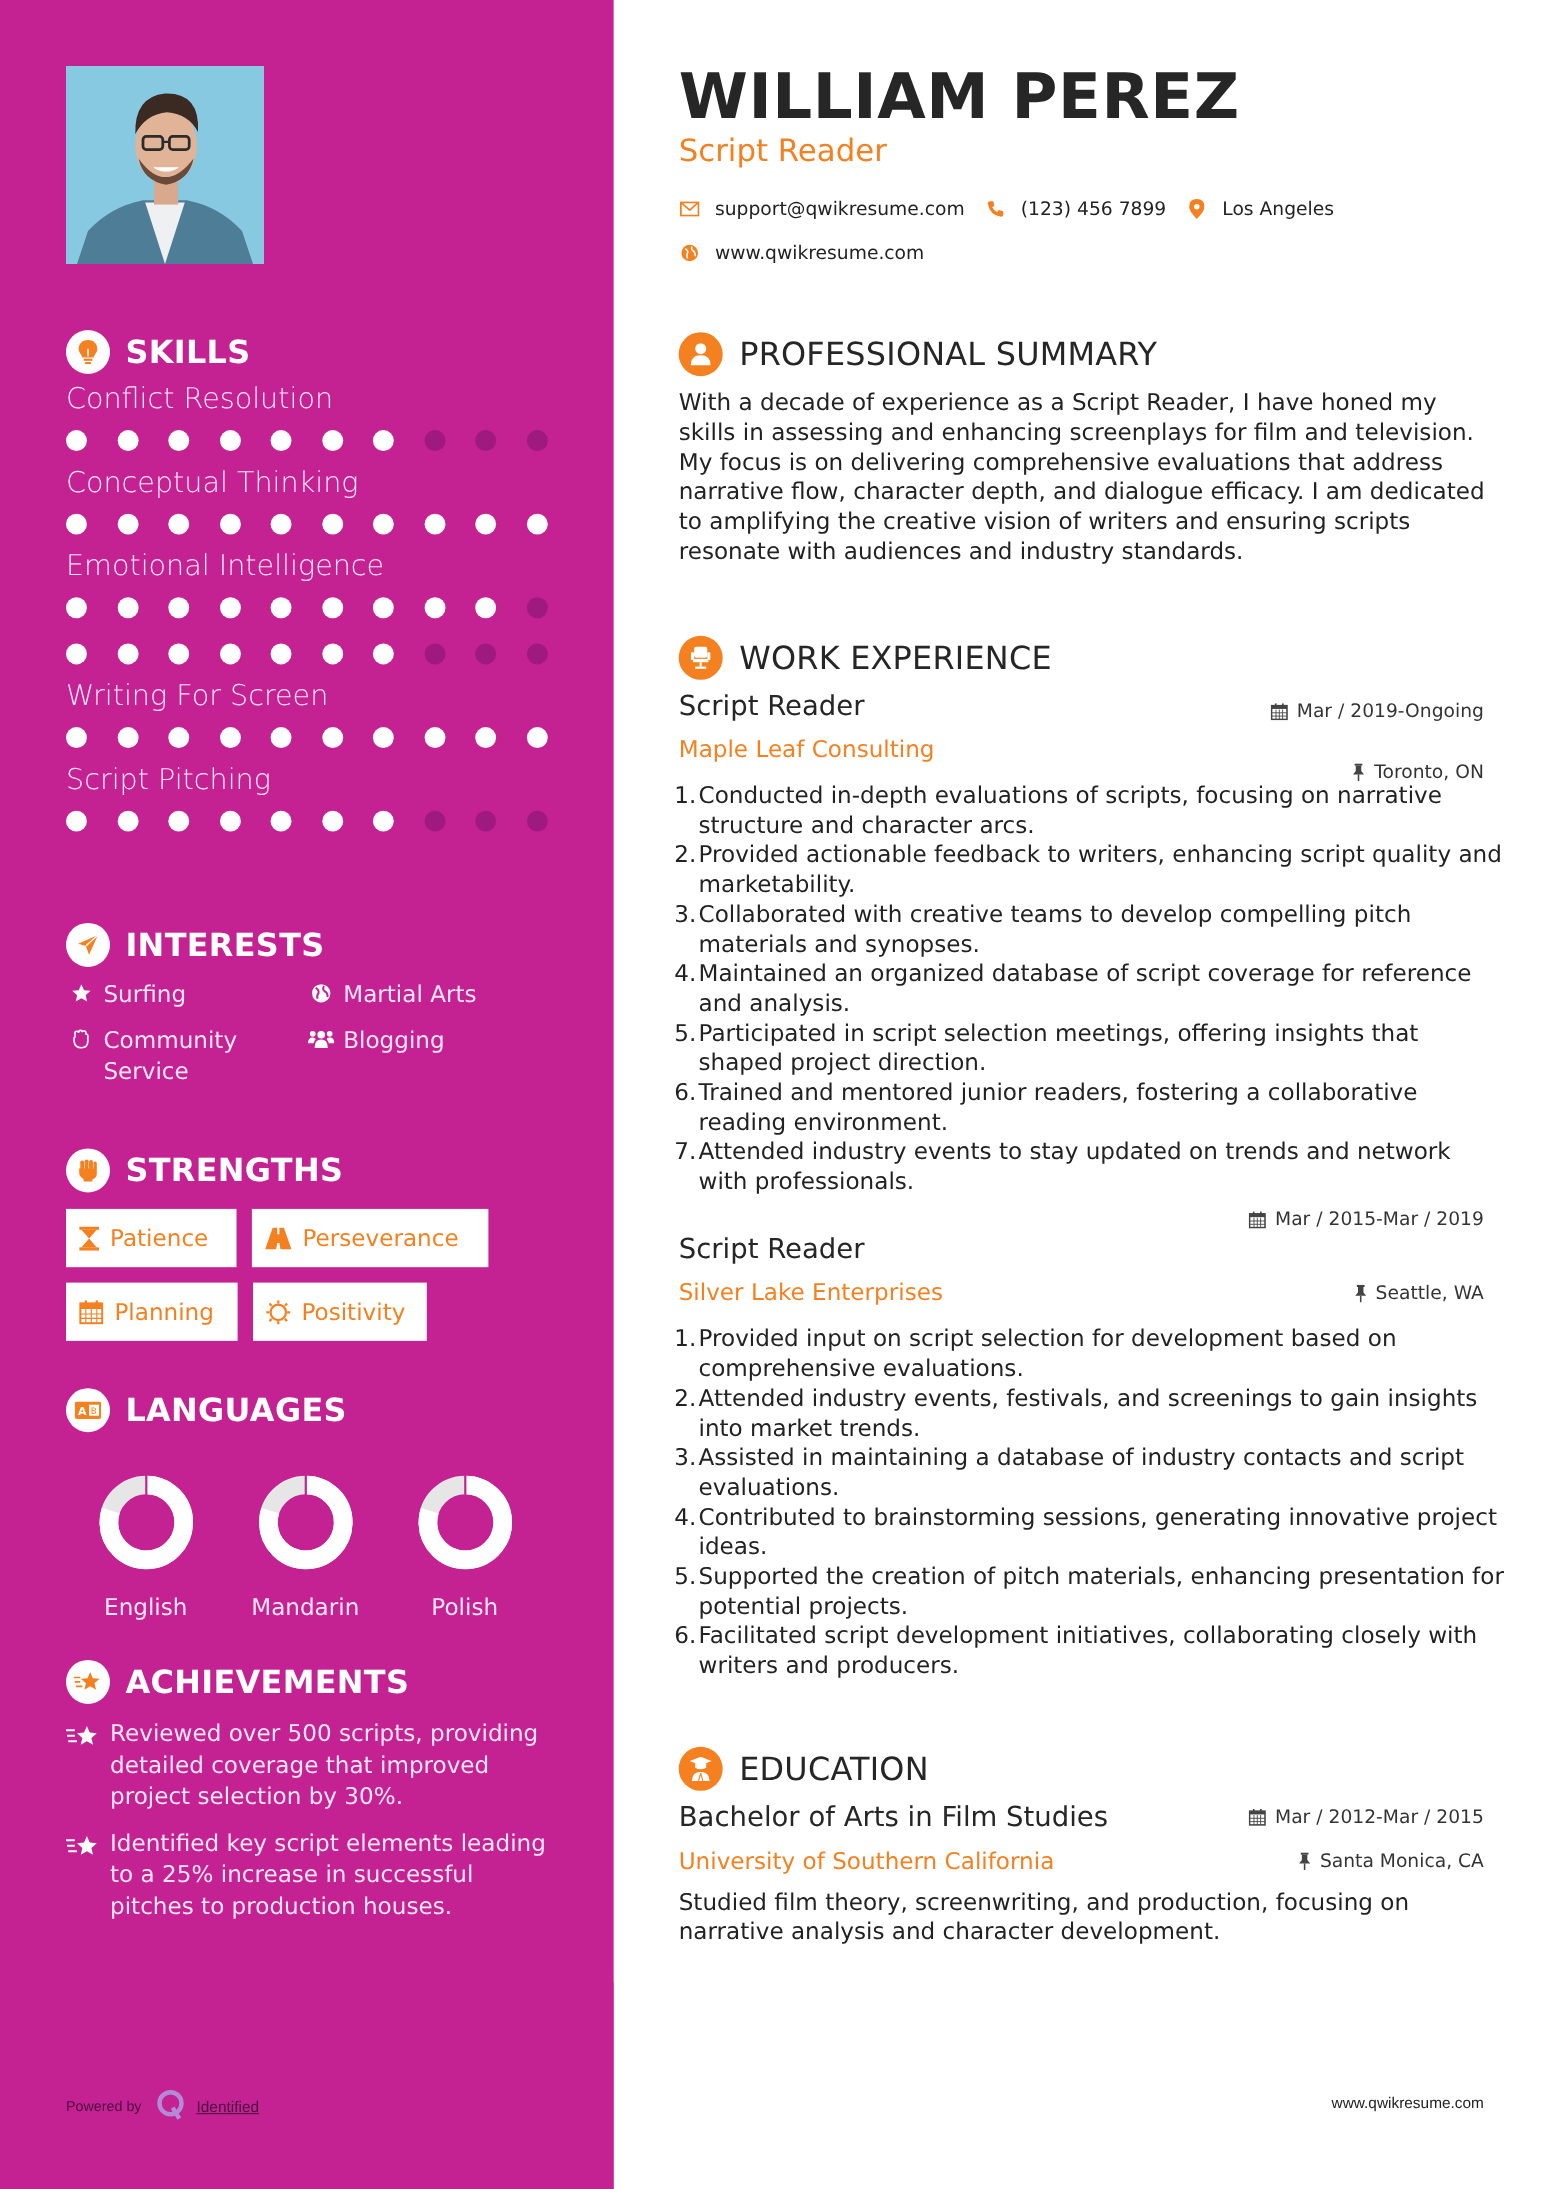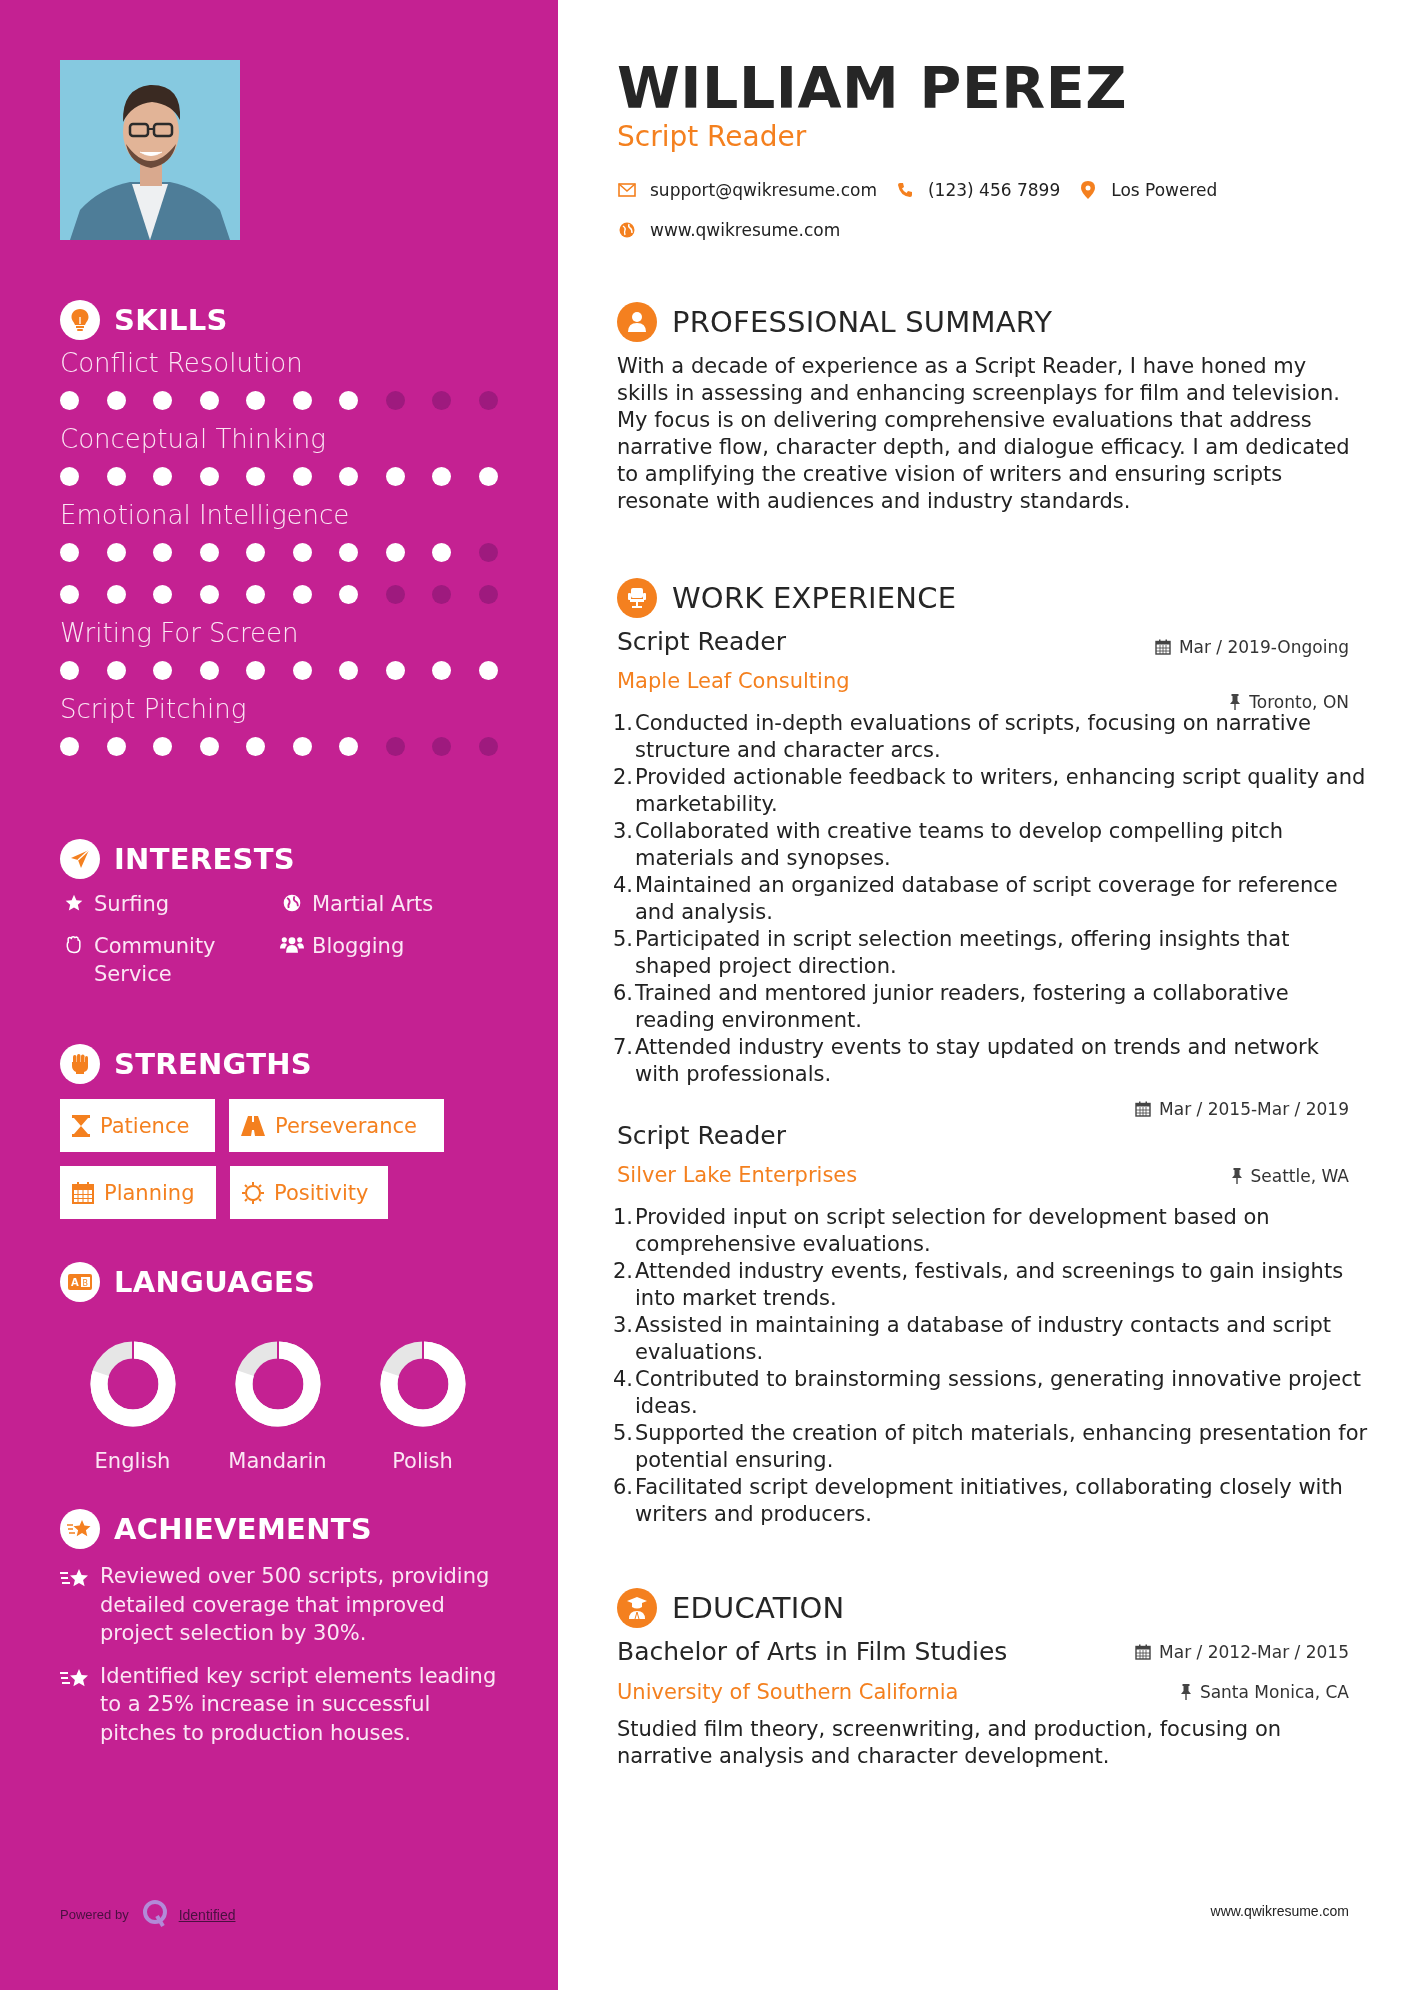--- a/index.html
+++ b/index.html
@@ -402,21 +402,21 @@
         </svg>
       </span>
     <span>(123) 456 7899</span>
     <span class="gap"></span>
     <span class="ic">
         <svg width="14" height="18" viewBox="0 0 14 18">
           <path d="M7 0 Q14 0 14 7 Q14 11 7 18 Q0 11 0 7 Q0 0 7 0 Z" fill="#F4801F"></path>
           <circle cx="7" cy="7" r="2.5" fill="#fff"></circle>
         </svg>
       </span>
-    <span>Los Powered</span>
+    <span>Los Angeles</span>
   </div>
 
   <div class="contact-row" style="top:220px;">
     <span class="ic">
         <svg width="16" height="16" viewBox="0 0 16 16">
           <circle cx="8" cy="8" r="7.5" fill="#F4801F"></circle>
           <path d="M4 4 Q7 6 6 8 Q5 10 6 13 M10 2 Q9 5 11 6 Q13 7 13 11" stroke="#fff" stroke-width="1.4" fill="none"></path>
         </svg>
       </span>
     <span>www.qwikresume.com</span>
@@ -538,21 +538,21 @@
       <li>
         <span class="num">3.</span>
         <span class="txt">Assisted in maintaining a database of industry contacts and script evaluations.</span>
       </li>
       <li>
         <span class="num">4.</span>
         <span class="txt">Contributed to brainstorming sessions, generating innovative project ideas.</span>
       </li>
       <li>
         <span class="num">5.</span>
-        <span class="txt">Supported the creation of pitch materials, enhancing presentation for potential ensuring.</span>
+        <span class="txt">Supported the creation of pitch materials, enhancing presentation for potential projects.</span>
       </li>
       <li>
         <span class="num">6.</span>
         <span class="txt">Facilitated script development initiatives, collaborating closely with writers and producers.</span>
       </li>
     </ol>
 
   <div class="sec-head" style="top:1587px;">
     <span class="badge">
         <svg width="20" height="22" viewBox="0 0 20 22">

